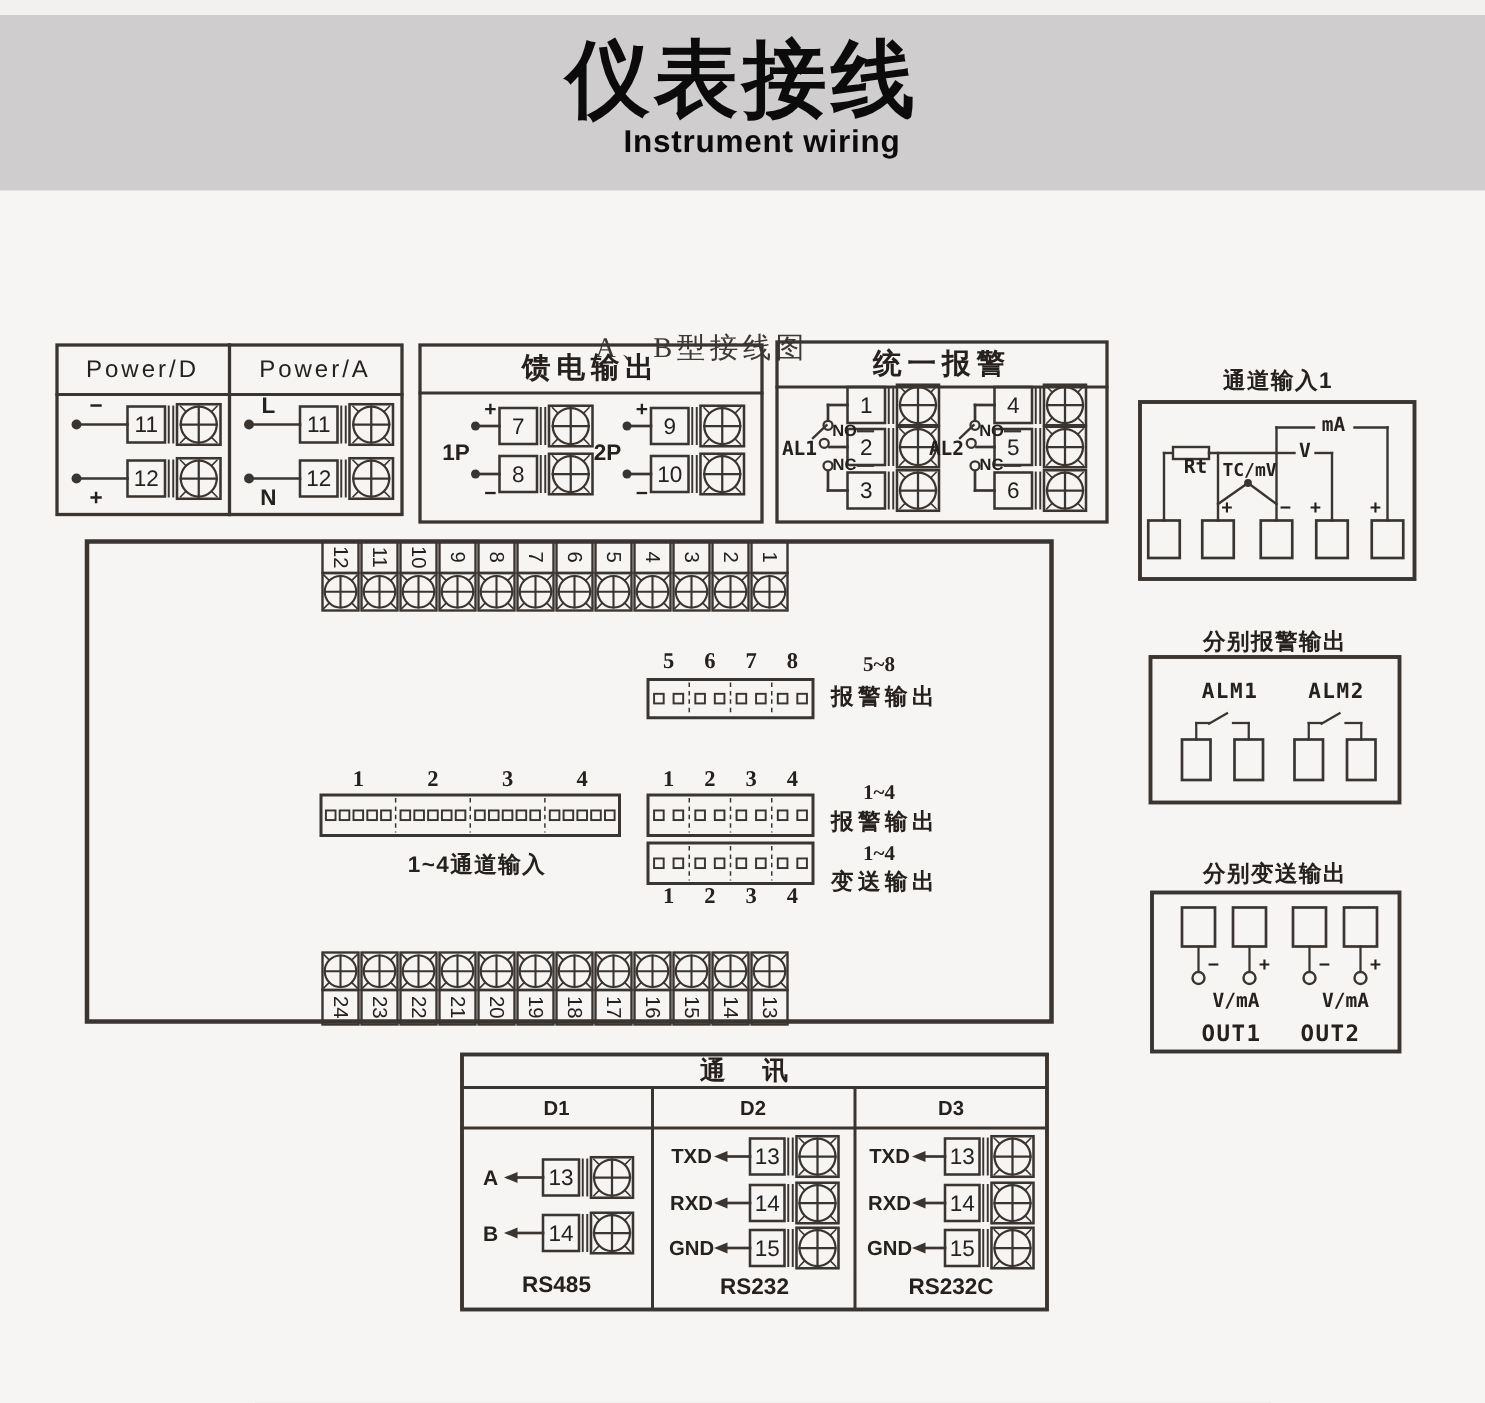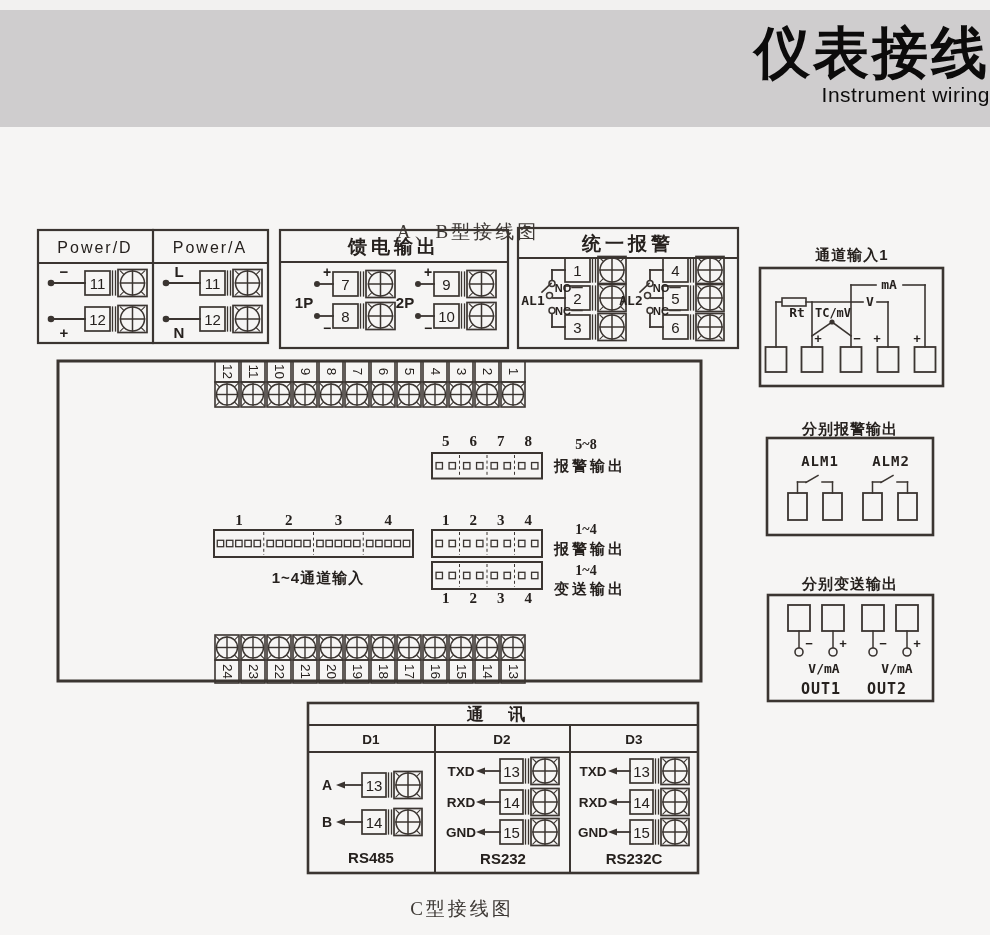--- a/index.html
+++ b/index.html
@@ -1,39 +1,38 @@
 <!DOCTYPE html>
 <html><head>
 <meta charset="utf-8">
 <style>
   html,body{margin:0;padding:0;background:#e9e8e7;}
   .page{position:relative;width:990px;height:935px;background:#f6f5f4;overflow:hidden;
         font-family:"Liberation Sans","DejaVu Sans",sans-serif;}
   .band-top{position:absolute;top:0;left:0;right:0;height:10px;background:#f2f1f0;}
   .header{position:absolute;top:10px;left:0;right:0;height:117px;background:#cfcdce;
-          text-align:right;color:#0c0b0b;}
+          text-align:center;color:#0c0b0b;}
   .title-cn{margin-top:14px;font-size:56px;font-weight:800;letter-spacing:3px;line-height:1.05;}
-  .title-en{font-size:21px;font-weight:400;margin-top:0px;letter-spacing:0.5px;padding-left:26px;}
+  .title-en{font-size:21px;font-weight:700;margin-top:0px;letter-spacing:0.5px;padding-left:26px;}
   .section-title{position:absolute;font-family:"Liberation Serif","DejaVu Serif",serif;
                  font-size:19px;color:#3e3935;letter-spacing:3px;}
   #st-top{top:175px;left:0;width:936px;text-align:center;margin-top:44px;}
   #st-bottom{top:896px;left:0;width:924px;text-align:center;}
   #diagram{position:absolute;top:0;left:0;}
 </style>
 </head>
 <body>
 
 <div class="page">
   <div class="band-top"></div>
   <div class="header">
     <div class="title-cn">仪表接线</div>
     <div class="title-en">Instrument wiring</div>
   </div>
   <div id="st-top" class="section-title">A、B型接线图</div>
-  <div id="st-bottom" class="section-title">C型接线图</div>
   <svg id="diagram" width="990" height="935" viewBox="0 0 990 935">
       <rect x="38" y="230" width="230" height="113" fill="none" stroke="#3b3531" stroke-width="2.2"></rect>
       <line x1="153" y1="230" x2="153" y2="343" stroke="#3b3531" stroke-width="2.2" stroke-linecap="square"></line>
       <line x1="38" y1="263" x2="268" y2="263" stroke="#3b3531" stroke-width="2" stroke-linecap="square"></line>
       <text x="95" y="247" fill="#26211e" font-size="16" font-family="&quot;Liberation Sans&quot;,&quot;DejaVu Sans&quot;,sans-serif" font-weight="400" text-anchor="middle" letter-spacing="2" dominant-baseline="central">Power/D</text>
       <text x="210" y="247" fill="#26211e" font-size="16" font-family="&quot;Liberation Sans&quot;,&quot;DejaVu Sans&quot;,sans-serif" font-weight="400" text-anchor="middle" letter-spacing="2" dominant-baseline="central">Power/A</text>
       <circle cx="51" cy="283" r="3.3" fill="#3b3531" stroke="none"></circle>
       <line x1="51" y1="283" x2="85" y2="283" stroke="#3b3531" stroke-width="1.8" stroke-linecap="square"></line>
       <text x="64" y="271" fill="#26211e" font-size="15" font-family="&quot;Liberation Sans&quot;,&quot;DejaVu Sans&quot;,sans-serif" font-weight="700" text-anchor="middle" letter-spacing="0" dominant-baseline="central">−</text>
       <rect x="85" y="271" width="25" height="24" fill="none" stroke="#3b3531" stroke-width="1.7"></rect>

